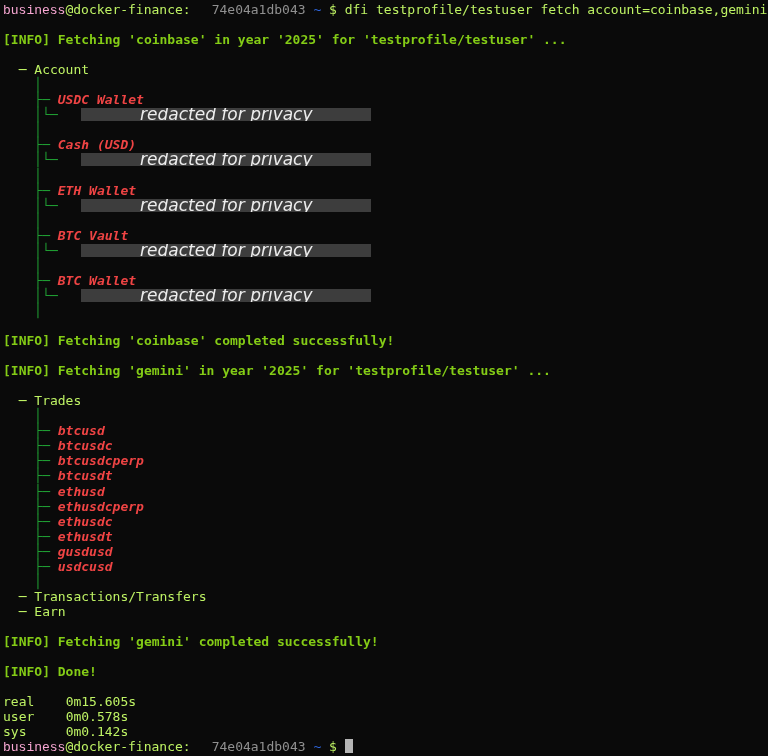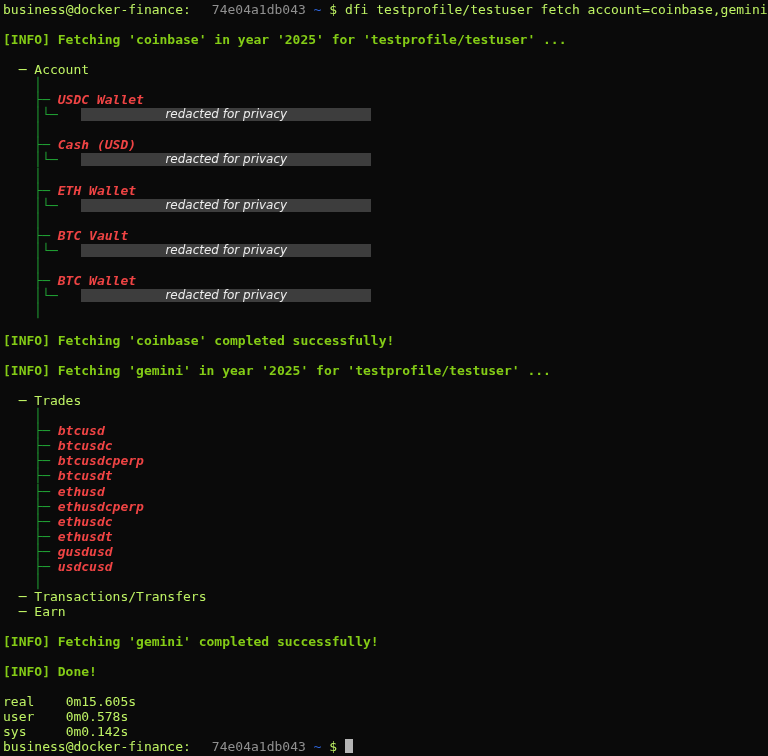--- a/index.html
+++ b/index.html
@@ -19,34 +19,34 @@
     font-size: 13px;
     cursor: text;
   }
   .line {
     height: 15.05px;
     line-height: 15.05px;
     white-space: pre;
   }
   .fg   { color: #bef264; }
   .dim  { color: #909090; margin-left: 21px; }
-  .green{ color: #bef264; }
+  .green{ color: #f9a8d4; font-family: Liberation Mono, monospace; }
   .info { color: #84cc16; font-weight: bold; }
   .tree { color: #1f9c32; }
   .blue { color: #2d63d8; }
   .name { color: #ef4444; font-weight: bold; font-style: italic; }
   .redacted {
     display: inline-block;
     width: 290px;
     height: 13px;
     background: #3d3d3d;
     color: #ededed;
     font-family: "DejaVu Sans", sans-serif;
     font-style: italic;
-    font-size: 12px;
+    font-size: 17px;
     line-height: 13px;
     text-align: center;
     vertical-align: -2px;
     overflow: hidden;
   }
   .cursor {
     display: inline-block;
     width: 8px;
     height: 14px;
     background: #b5b5b5;

